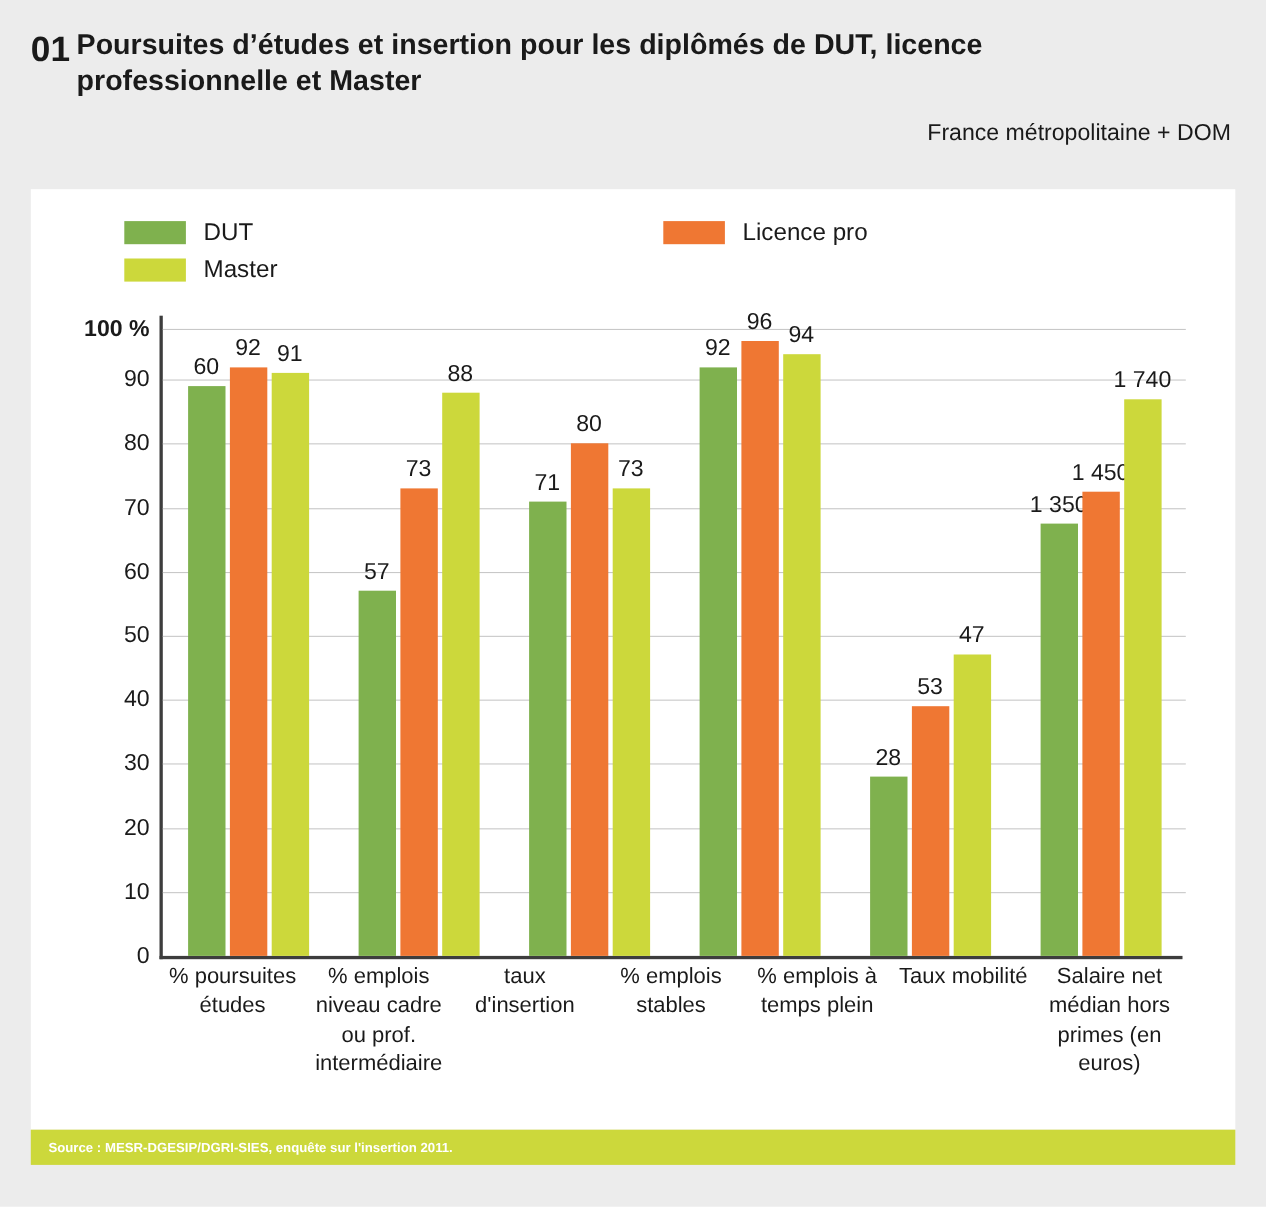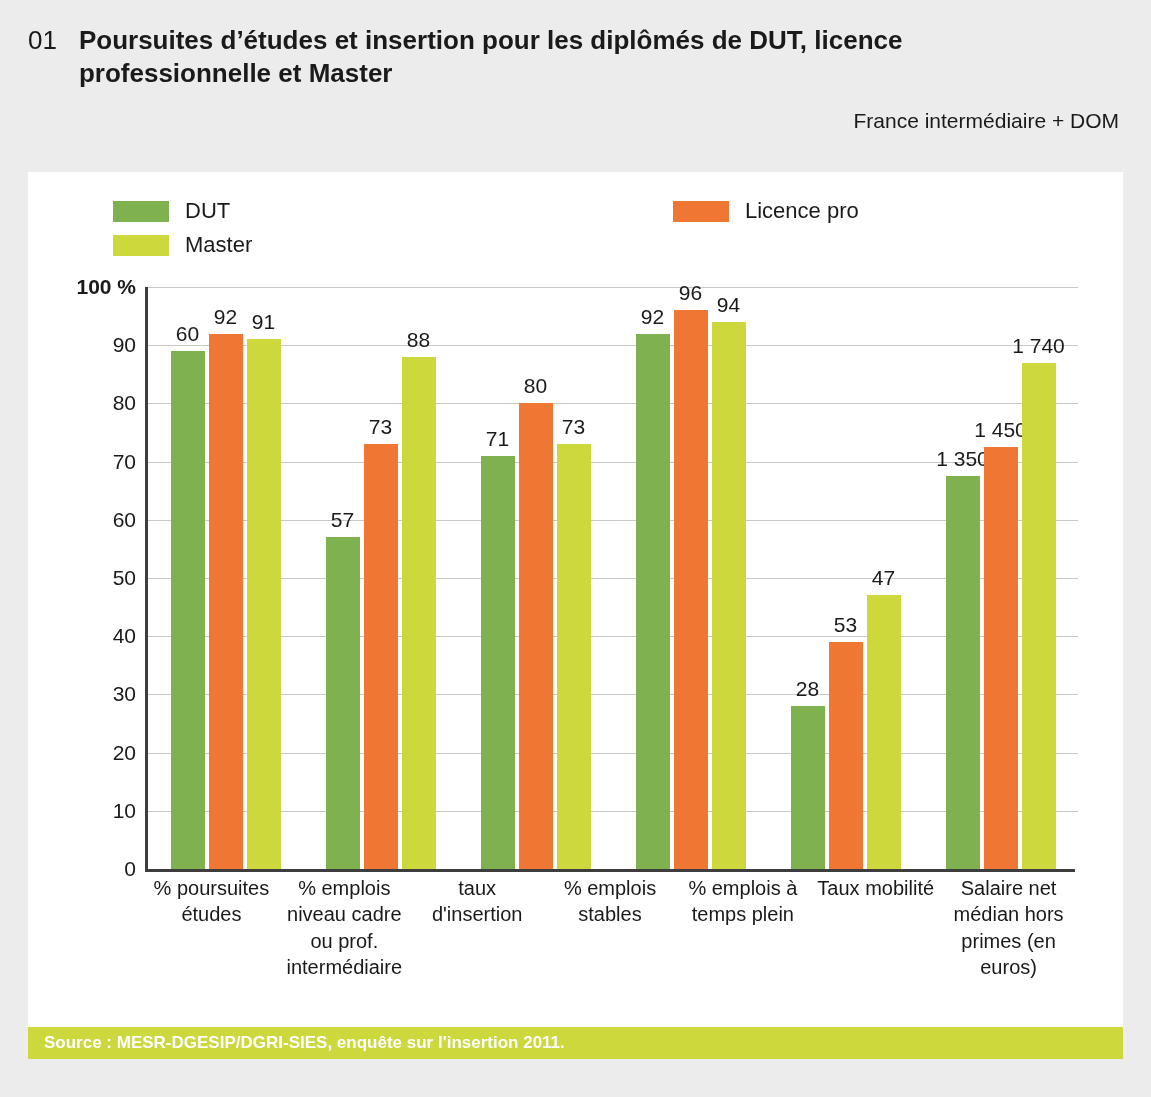--- a/index.html
+++ b/index.html
@@ -24,24 +24,24 @@
     position: absolute;
     left: 28px;
     top: 24px;
     width: 1095px;
   }
   .title-row {
     display: flex;
     align-items: flex-start;
   }
   .title-num {
-    font-size: 26px;
-    font-weight: normal;
-    color: #1a1a1a;
-    margin-right: 22px;
+    font-size: 32px;
+    font-weight: bold;
+    color: #1a1a1a;
+    margin-right: 6px;
     line-height: 1.28;
   }
   .title-text {
     font-size: 26px;
     font-weight: bold;
     color: #1a1a1a;
     line-height: 1.28;
     max-width: 900px;
   }
   .subtitle {
@@ -71,21 +71,21 @@
   }
   .legend-row {
     display: flex;
     align-items: center;
     height: 34px;
   }
   .legend-item {
     display: flex;
     align-items: center;
   }
-  .legend-item.first { width: 560px; }
+  .legend-item.first { width: 490px; }
   .legend-swatch {
     width: 56px;
     height: 21px;
     margin-right: 16px;
   }
   .legend-label {
     font-size: 22px;
     color: #1a1a1a;
   }
 
@@ -184,37 +184,37 @@
     position: absolute;
     left: 28px;
     top: 1027px;
     width: 1095px;
     height: 32px;
     background: #ccd83b;
     display: flex;
     align-items: center;
   }
   .source-text {
-    font-size: 17px;
+    font-size: 12px;
     font-weight: bold;
     color: #ffffff;
     padding-left: 16px;
   }
 </style>
 </head>
 <body>
 
 <div class="page">
 
   <div class="header">
     <div class="title-row">
       <div class="title-num">01</div>
       <div class="title-text">Poursuites d’études et insertion pour les diplômés de DUT, licence professionnelle et Master</div>
     </div>
-    <div class="subtitle">France intermédiaire + DOM</div>
+    <div class="subtitle">France métropolitaine + DOM</div>
   </div>
 
   <div class="card">
 
     <div class="legend">
       <div class="legend-row">
         <div class="legend-item first">
           <span class="legend-swatch" style="background:#7fb14e"></span>
           <span class="legend-label">DUT</span>
         </div>
@@ -256,21 +256,21 @@
           </div>
           <div class="gridline" style="top: 174.6px;">
             <span class="ytick">70</span>
           </div>
           <div class="gridline" style="top: 116.4px;">
             <span class="ytick">80</span>
           </div>
           <div class="gridline" style="top: 58.2px;">
             <span class="ytick">90</span>
           </div>
-          <div class="gridline" style="top: 0px; font-weight: bold;">
+          <div class="gridline" style="top: 12px; font-weight: bold;">
             <span class="ytick">100 %</span>
           </div>
         </div>
       <div class="groups" id="groups">
           <div class="group">
             <div class="bars">
               <div class="bar-wrap">
                 <span class="bar-label" style="bottom: 517.98px;">60</span>
                 <div class="bar" style="height: 517.98px; background: rgb(127, 177, 78);"></div>
               </div>

